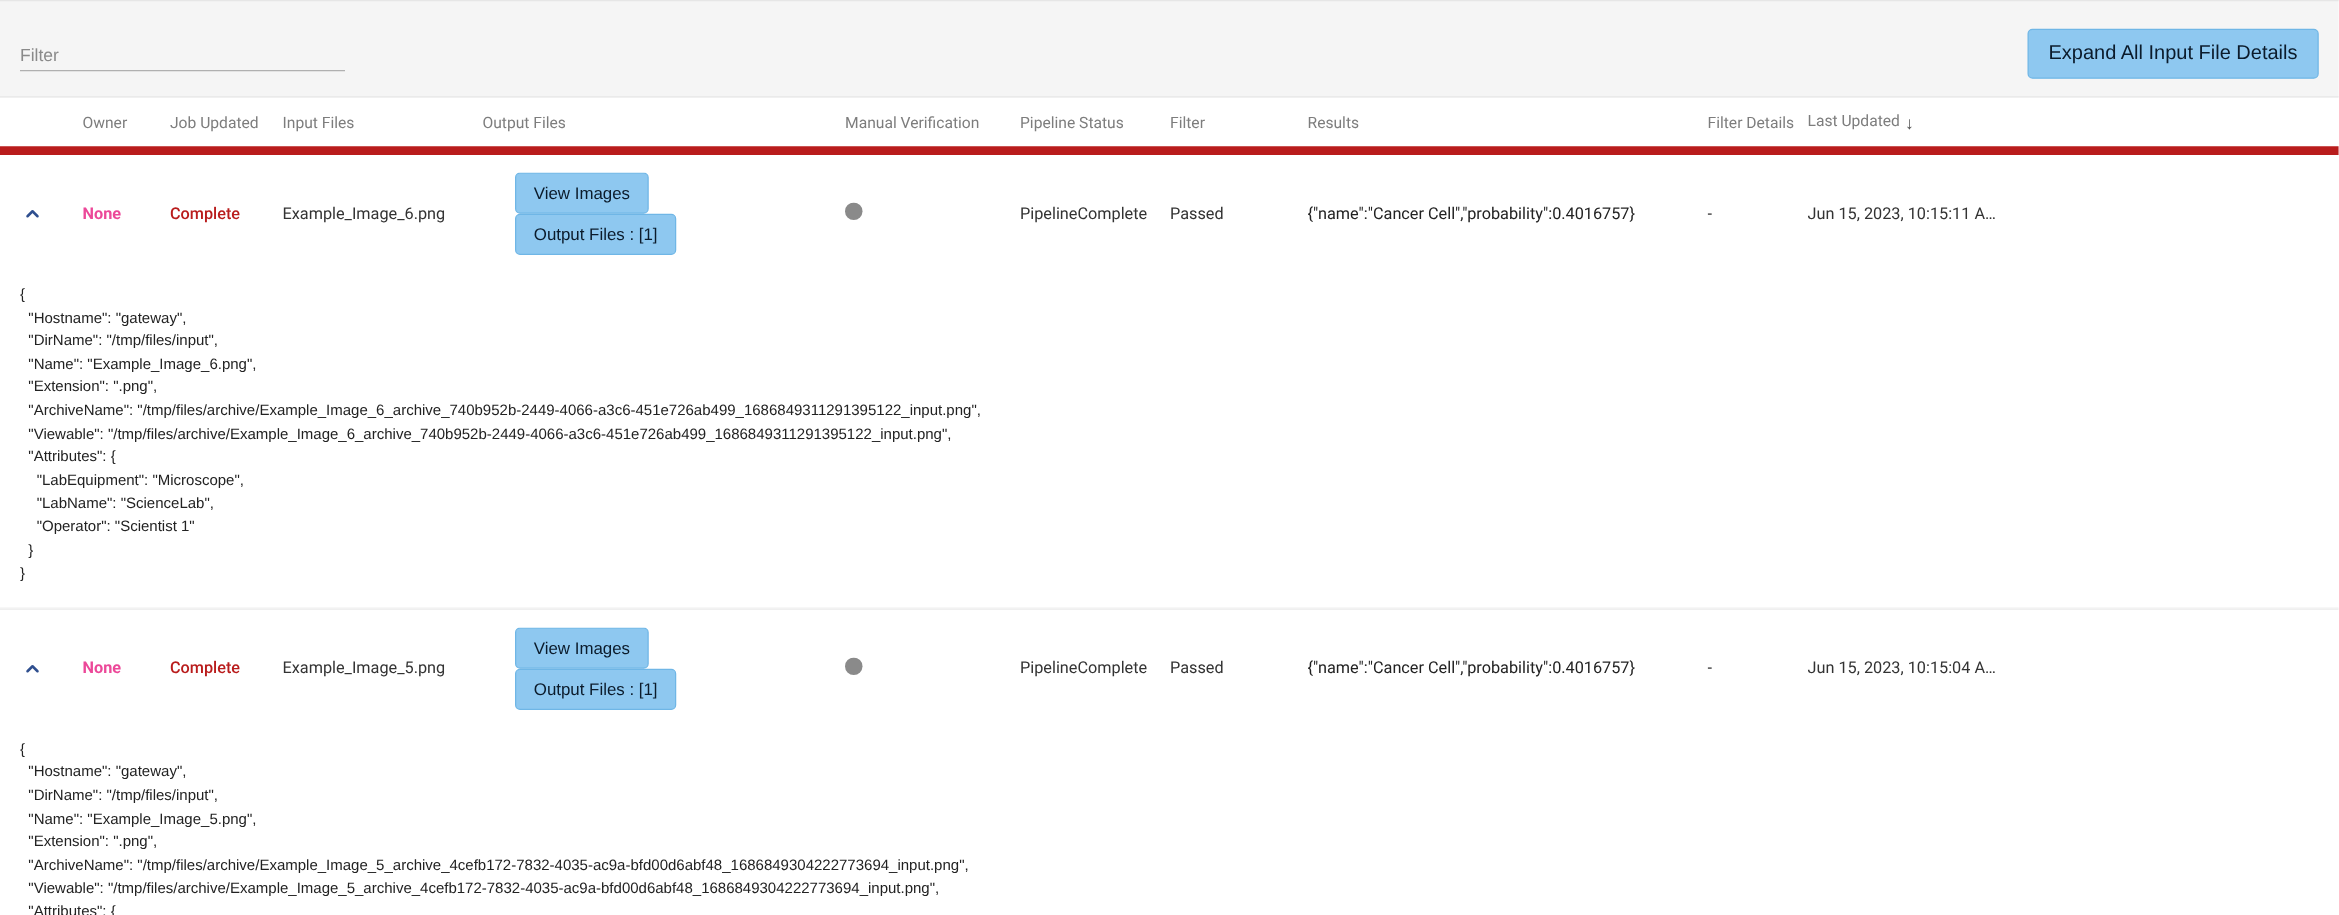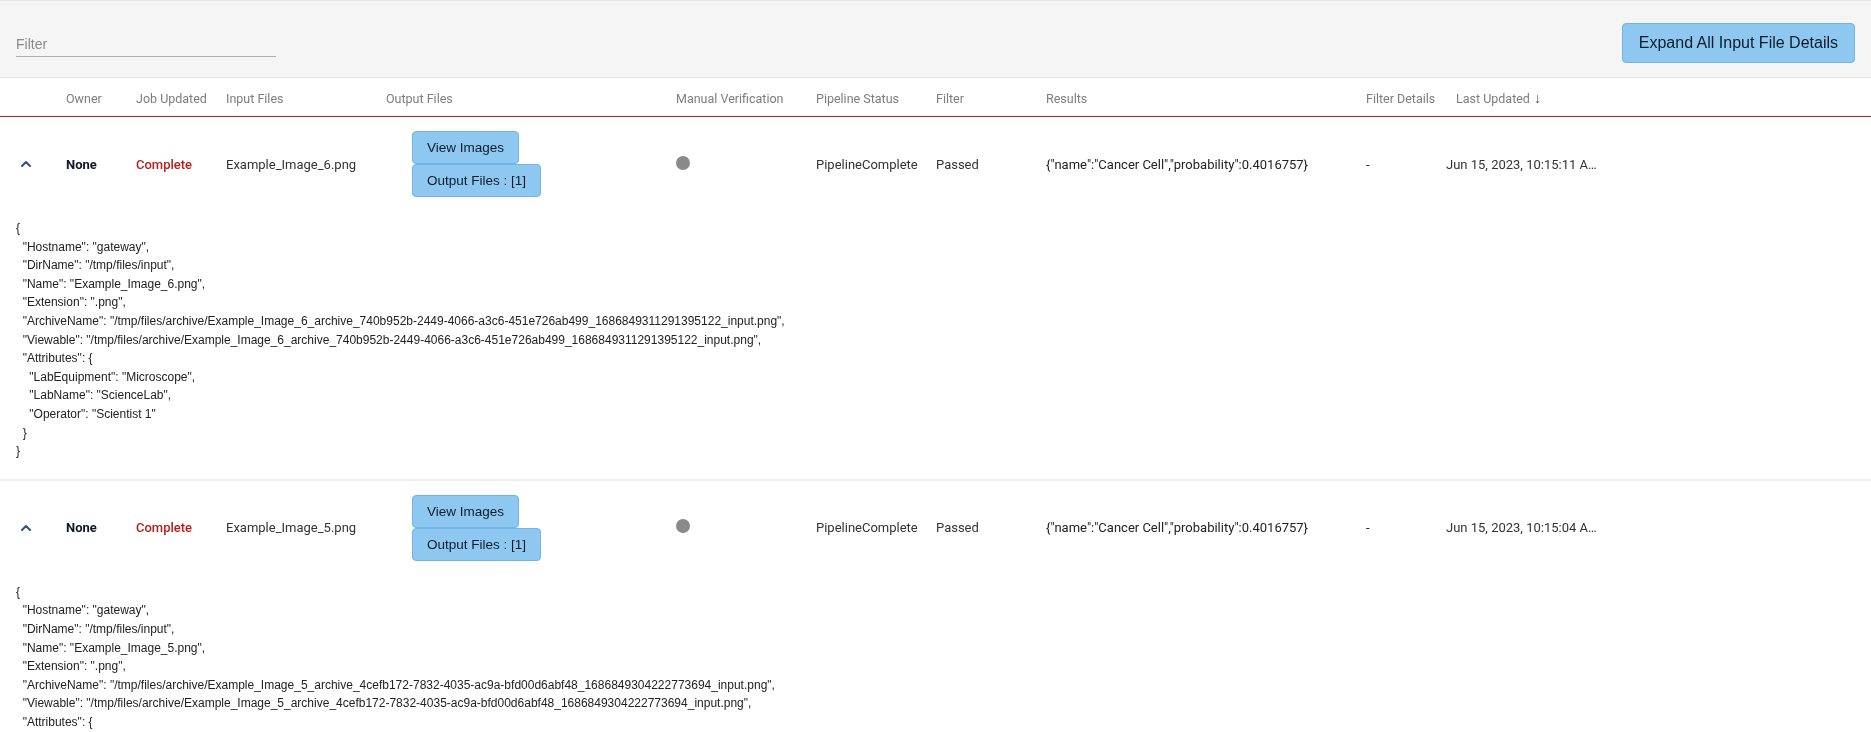--- a/index.html
+++ b/index.html
@@ -43,45 +43,45 @@
   }
 
   .table-header {
     display: grid;
     grid-template-columns: 50px 70px 90px 160px 290px 140px 120px 110px 320px 80px 160px;
     gap: 0;
     align-items: center;
     padding: 12px 16px 10px 16px;
     color: #7d7d7d;
     font-size: 12.5px;
-    border-bottom: 1px solid #b91c1c;
+    border-bottom: 7px solid #b91c1c;
   }
   .th { white-space: nowrap; overflow: hidden; text-overflow: ellipsis; padding-right: 8px; }
-  .th-sort { display: inline-flex; align-items: flex-end; gap: 4px; cursor: pointer; margin-left: 10px; }
+  .th-sort { display: inline-flex; align-items: flex-start; gap: 4px; cursor: pointer; }
   .sort-arrow { font-size: 14px; color: #555; }
 
   .row {
     display: grid;
     grid-template-columns: 50px 70px 90px 160px 290px 140px 120px 110px 320px 80px 160px;
     align-items: center;
     padding: 14px 16px;
     border-top: 1px solid #efefef;
     font-size: 13px;
   }
   .row:first-of-type { border-top: none; }
   .cell { padding-right: 8px; overflow: hidden; text-overflow: ellipsis; white-space: nowrap; }
   .expand-icon {
     width: 20px; height: 20px;
     display: inline-flex; align-items: center; justify-content: center;
     color: #2f4f8f;
     cursor: pointer;
     font-size: 12px;
     font-weight: bold;
   }
-  .owner { font-weight: 700; color: #0f172a; }
+  .owner { font-weight: 700; color: #ec4899; }
   .status-complete { color: #b91c1c; font-weight: 500; }
   .btn {
     display: inline-block;
     background: #8ec8f0;
     border: 1px solid #6fb6e6;
     border-radius: 4px;
     padding: 8px 14px;
     font-size: 13.5px;
     color: #0b1b2b;
     cursor: pointer;

